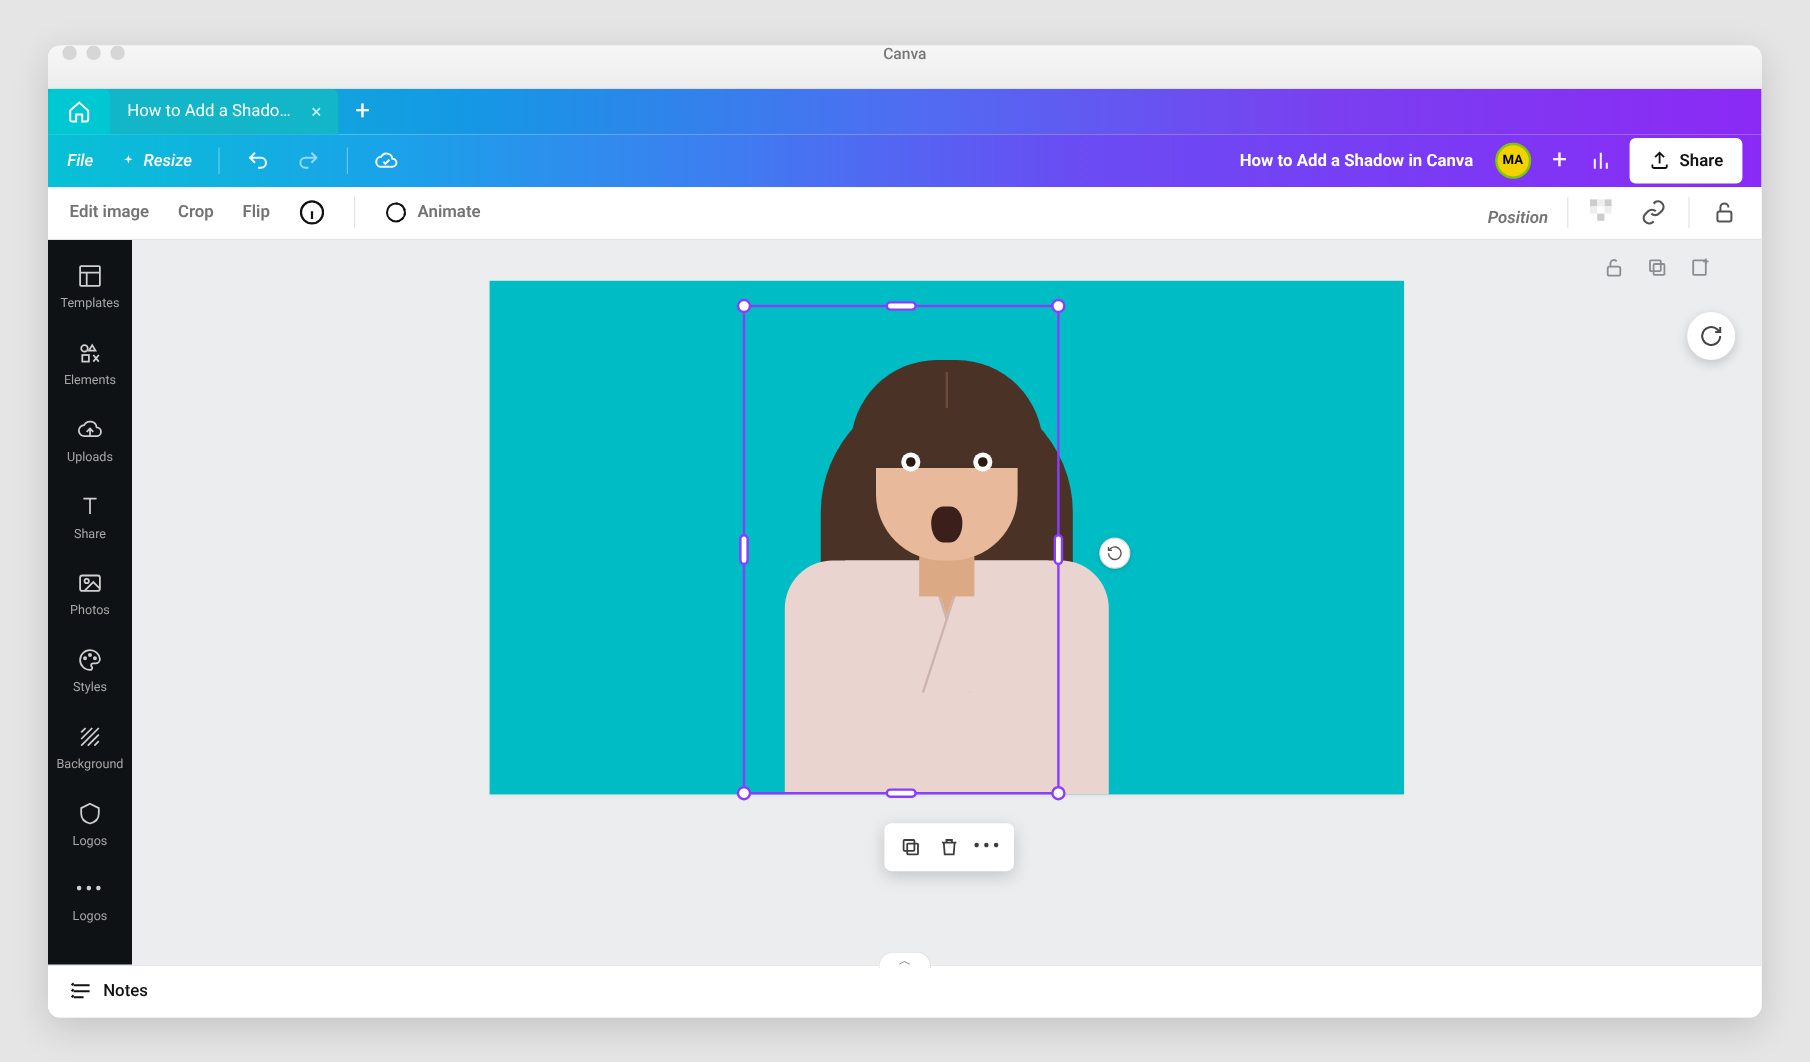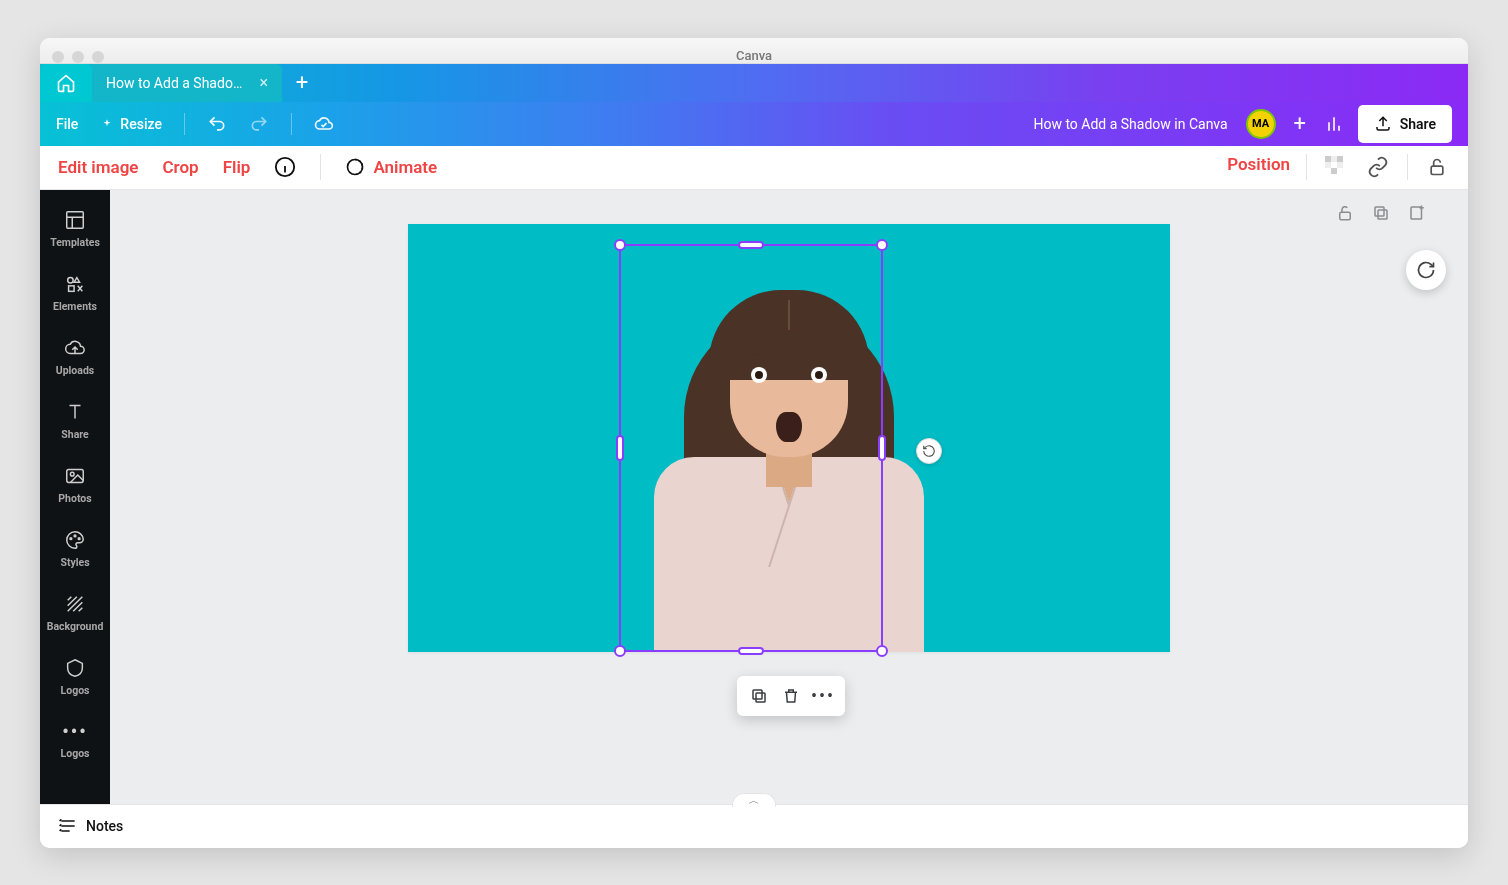--- a/index.html
+++ b/index.html
@@ -1,42 +1,42 @@
 <!DOCTYPE html>
 <html><head>
 <meta charset="utf-8">
 <style>
 * { margin: 0; padding: 0; box-sizing: border-box; font-family: -apple-system, BlinkMacSystemFont, "Segoe UI", Roboto, sans-serif; }
 body { background: #e5e5e5; width: 1508px; height: 885px; overflow: hidden; display: flex; align-items: center; justify-content: center; }
 .browser-wrap { width: 1428px; height: 810px; background: #fff; border-radius: 10px; overflow: hidden; box-shadow: 0 8px 30px rgba(0,0,0,0.15); display: flex; flex-direction: column; position: relative; }
-.mac-bar { height: 26px; background: linear-gradient(#f7f7f7,#ededed); display:flex; align-items:flex-end; padding:0 12px; gap:8px; border-bottom:1px solid #ddd; position:relative;}
+.mac-bar { height: 36px; background: linear-gradient(#f7f7f7,#ededed); display:flex; align-items:flex-start; padding:0 12px; gap:8px; border-bottom:1px solid #ddd; position:relative;}
 .mac-dot { width:12px; height:12px; border-radius:50%; background:#d6d6d6; }
 .mac-title { position:absolute; left:50%; transform:translateX(-50%); font-size:13px; color:#777; font-weight:500;}
 .tab-strip { height:38px; background: linear-gradient(90deg, #08bcd0 0%, #1597e5 25%, #4f6df2 50%, #7a3ff0 75%, #8b2af5 100%); display:flex; align-items:flex-end; padding-left:0;}
 .home-btn { width:52px; height:38px; background:rgba(0,200,210,0.95); display:flex; align-items:center; justify-content:center; border-top-left-radius:6px; border-top-right-radius:6px;}
 .tab { height:38px; background:#13b5c8; display:flex; align-items:center; gap:10px; padding:0 14px; color:#fff; font-size:14px; border-top-right-radius:6px; max-width:190px;}
 .tab-close { font-size:16px; opacity:.8; cursor:pointer;}
 .plus-tab { width:40px; height:38px; display:flex; align-items:center; justify-content:center; color:#fff; font-size:22px; cursor:pointer;}
 .header-bar { height:44px; background: linear-gradient(90deg, #07c1d5 0%, #1aa2e9 20%, #3f7cf1 40%, #6a4cf3 60%, #8a2af6 100%); display:flex; align-items:center; padding:0 16px; color:#fff; gap:20px;}
 .hb-left { display:flex; align-items:center; gap:22px;}
-.hb-item { font-size:14px; font-weight:500; display:flex; align-items:flex-end; gap:6px; cursor:pointer;}
+.hb-item { font-size:14px; font-weight:500; display:flex; align-items:flex-end; gap:6px; cursor:pointer;font-style:italic;}
 .hb-icon { width:20px; height:20px; display:flex; align-items:center; justify-content:center; opacity:.95;}
 .hb-divider { width:1px; height:22px; background:rgba(255,255,255,0.35);}
 .hb-right { margin-left:auto; display:flex; align-items:center; gap:14px;}
-.doc-title { font-size:14px; font-weight:400; margin-right:4px;}
+.doc-title { font-size:14px; font-weight:700; margin-right:4px;}
 .avatar { width:30px; height:30px; border-radius:50%; background:#f2d200; border:2px solid #7dc900; display:flex; align-items:center; justify-content:center; font-size:11px; font-weight:700; color:#000;}
 .share-btn { height:38px; background:#fff; color:#111; border-radius:5px; padding:0 16px; display:flex; align-items:center; gap:8px; font-weight:600; font-size:14px;}
 .context-bar { height:44px; background:#fff; border-bottom:1px solid #e5e5e5; display:flex; align-items:center; padding:0 18px; gap:24px;}
-.ctx-item { font-size:17px; font-weight:600; color:#ef4444; cursor:pointer; display:flex; align-items:center; gap:8px;}
+.ctx-item { font-size:14px; font-weight:600; color:#737373; cursor:pointer; display:flex; align-items:center; gap:8px;}
 .ctx-divider { width:1px; height:26px; background:#e3e3e3;}
-.ctx-right { margin-left:auto; display:flex; align-items:flex-start; gap:16px;}
+.ctx-right { margin-left:auto; display:flex; align-items:flex-end; gap:16px;font-style:italic;}
 .ctx-icon-btn { width:26px; height:26px; display:flex; align-items:center; justify-content:center; color:#555; cursor:pointer;}
 .body-row { flex:1; display:flex; min-height:0;}
 .sidebar { width:70px; background:#0f1214; display:flex; flex-direction:column; align-items:center; padding-top:8px; gap:2px;}
-.side-item { width:70px; height:62px; display:flex; flex-direction:column; align-items:center; justify-content:center; gap:5px; color:#a7a7a7; font-size:10.5px; cursor:pointer;font-weight:bold;}
+.side-item { width:70px; height:62px; display:flex; flex-direction:column; align-items:center; justify-content:center; gap:5px; color:#a7a7a7; font-size:10.5px; cursor:pointer;}
 .side-item svg, .side-item .si-icon { color:#cfcfcf;}
 .canvas-area { flex:1; background:#ecedef; position:relative; overflow:hidden;}
 .page-actions { position:absolute; top:14px; right:40px; display:flex; gap:16px; color:#8a8d91;}
 .page-actions .pa { width:20px; height:20px; cursor:pointer;}
 .canvas-page { position:absolute; left:50%; top:34px; transform:translateX(-50%); width:762px; height:428px; background:#00bcc4; box-shadow:0 1px 3px rgba(0,0,0,0.06);}
 .sel-box { position:absolute; border:2px solid #8b3dff; }
 .sel-handle { position:absolute; width:12px; height:12px; background:#fff; border:2px solid #8b3dff; border-radius:50%;}
 .sel-edge { position:absolute; background:#fff; border:2px solid #8b3dff; border-radius:6px;}
 .rotate-btn { position:absolute; width:26px; height:26px; background:#fff; border-radius:50%; border:1px solid #dcdcdc; display:flex; align-items:center; justify-content:center; color:#555; box-shadow:0 1px 4px rgba(0,0,0,0.15);}
 .floating-round { position:absolute; width:40px; height:40px; background:#fff; border-radius:50%; display:flex; align-items:center; justify-content:center; color:#444; box-shadow:0 3px 10px rgba(0,0,0,0.18);}

